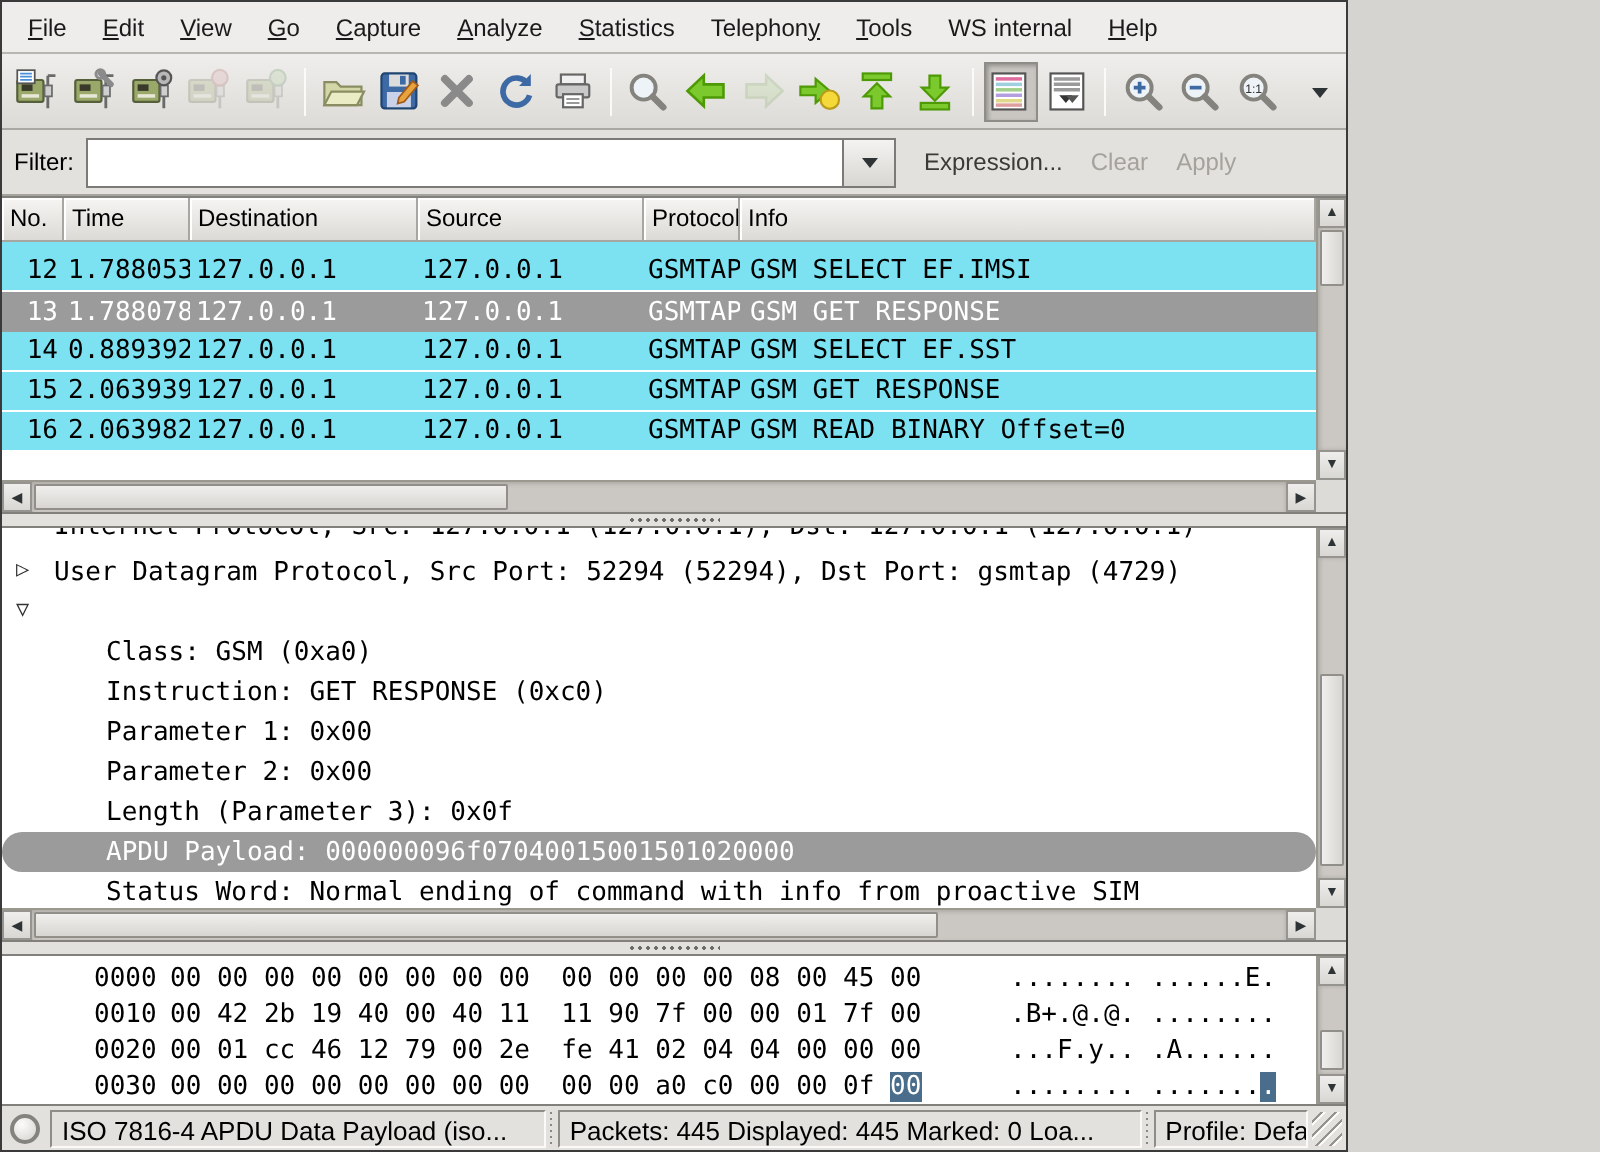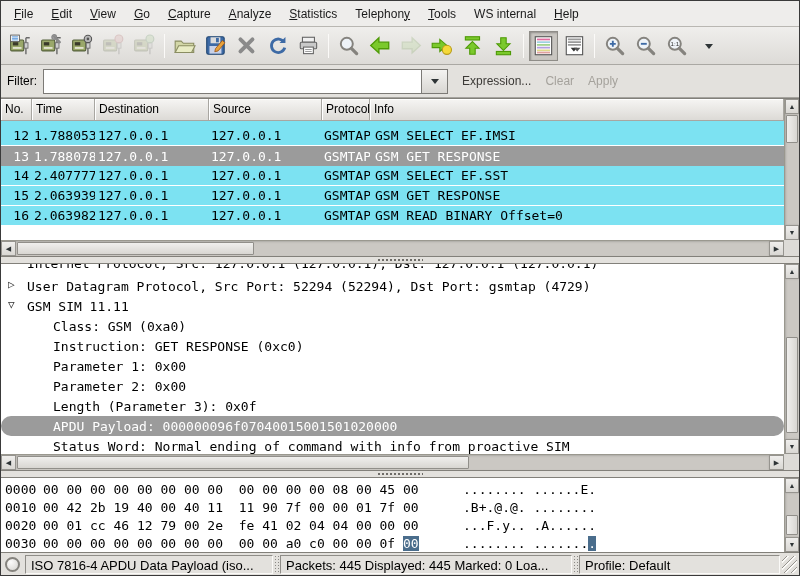--- a/index.html
+++ b/index.html
@@ -1,19 +1,19 @@
 <!DOCTYPE html>
 <html><head>
 <meta charset="utf-8">
 <style>
   * { margin:0; padding:0; box-sizing:border-box; }
   html,body { width:800px; height:576px; overflow:hidden; background:#d6d4d0; }
   body { font-family:"Liberation Sans", sans-serif; font-size:12px; color:#000; }
 
-  .win { width:800px; height:576px; border:1px solid #3a3a3a; background:#e3e1dd;
+  .win { width:674px; height:576px; border:1px solid #3a3a3a; background:#e3e1dd;
          display:flex; flex-direction:column; overflow:hidden; }
 
   
   .menubar { height:26px; background:#eeedeb; display:flex; align-items:center;
              padding-left:4px; border-bottom:1px solid #b9b7b2; flex:0 0 26px; }
   .menu-item { padding:4px 9px; font-size:12px; color:#1a1a1a; cursor:default; white-space:nowrap; }
   .mn { text-decoration:underline; }
 
   
   .toolbar { height:38px; background:linear-gradient(#efeeec,#dddbd7); display:flex;
@@ -89,21 +89,21 @@
   .det-lines { flex:1; overflow:hidden; font-family:"DejaVu Sans Mono", monospace; font-size:13px; }
   .dline { height:20px; display:flex; align-items:center; position:relative; white-space:nowrap; }
   .dline.clip { height:12px; overflow:hidden; }
   .dline.clip .dtext { position:relative; top:-7px; }
   .dline.sel { background:#9b9b9b; color:#fff;border-radius:10px; }
   .dexp { position:absolute; left:7px; top:2px; font-size:11px; color:#333; }
   .dline .dtext { padding-left:26px; }
   .dline.ind1 .dtext { padding-left:52px; }
 
   
-  .hexpane { flex:0 0 76px; height:76px; }
+  .hexpane { flex:0 0 76px; height:76px;padding-left:42px; }
   .hex-main { flex:1; overflow:hidden; background:#fff; padding-top:2px;
               font-family:"DejaVu Sans Mono", monospace; font-size:13px; }
   .hxrow { height:18px; display:flex; align-items:center; white-space:pre; }
   .hxoff { padding-left:4px; width:42px; flex:none; }
   .hxbytes { width:390px; flex:none; }
   .hxascii { margin-left:30px; }
   .hxhl { background:#4a6d8c; color:#fff; }
 
   
   .statusbar { flex:1 1 22px; min-height:22px; background:#e3e1dd; display:flex; align-items:center;
@@ -393,21 +393,21 @@
           <div class="prow sel">
             <span class="pcell c0">13</span>
             <span class="pcell c1">1.788078</span>
             <span class="pcell c2">127.0.0.1</span>
             <span class="pcell c3">127.0.0.1</span>
             <span class="pcell c4">GSMTAP</span>
             <span class="pcell c5">GSM GET RESPONSE</span>
           </div>
           <div class="prow">
             <span class="pcell c0">14</span>
-            <span class="pcell c1">2.407777</span>
+            <span class="pcell c1">0.889392</span>
             <span class="pcell c2">127.0.0.1</span>
             <span class="pcell c3">127.0.0.1</span>
             <span class="pcell c4">GSMTAP</span>
             <span class="pcell c5">GSM SELECT EF.SST</span>
           </div>
           <div class="prow">
             <span class="pcell c0">15</span>
             <span class="pcell c1">2.063939</span>
             <span class="pcell c2">127.0.0.1</span>
             <span class="pcell c3">127.0.0.1</span>
@@ -452,21 +452,20 @@
       <div class="det-lines" id="detlines">
           <div class="dline clip">
             <span class="dtext">Internet Protocol, Src: 127.0.0.1 (127.0.0.1), Dst: 127.0.0.1 (127.0.0.1)</span>
           </div>
           <div class="dline">
             <span class="dexp">▷</span>
             <span class="dtext">User Datagram Protocol, Src Port: 52294 (52294), Dst Port: gsmtap (4729)</span>
           </div>
           <div class="dline">
             <span class="dexp">▽</span>
-            <span class="dtext">GSM SIM 11.11</span>
           </div>
           <div class="dline ind1">
             <span class="dtext">Class: GSM (0xa0)</span>
           </div>
           <div class="dline ind1">
             <span class="dtext">Instruction: GET RESPONSE (0xc0)</span>
           </div>
           <div class="dline ind1">
             <span class="dtext">Parameter 1: 0x00</span>
           </div>

